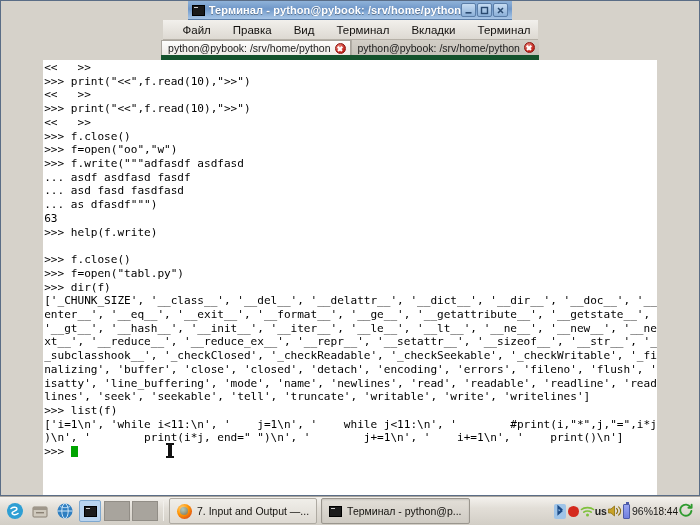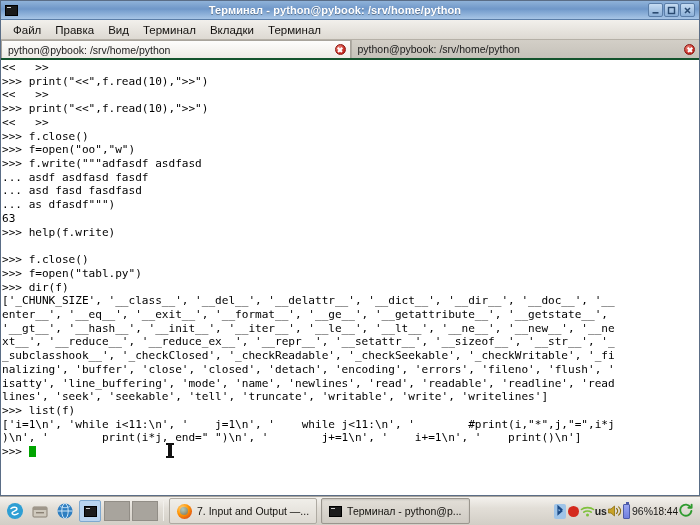--- a/index.html
+++ b/index.html
@@ -16,21 +16,21 @@
     position: absolute; inset: 0;
     background: #6b6b6b;
   }
 
   
   .window {
     position: absolute; left: 0; top: 0;
     width: 700px; height: 496px;
     background: #d6d2ca;
     border: 1px solid #5a6d86;
-    display: flex; flex-direction: column;
+    display: flex; flex-direction: column; align-items: center;
   }
 
   
   .titlebar {
     height: 19px; flex: 0 0 19px;
     background: linear-gradient(to bottom, #8fb2d9 0%, #6f97c8 45%, #7ba2d0 55%, #a7c5e6 100%);
     border-bottom: 1px solid #5b7ea8;
     display: flex; align-items: center;
     padding: 0 2px;
     position: relative;
@@ -70,28 +70,29 @@
     height: 20px; flex: 0 0 20px;
     background: linear-gradient(to bottom, #f2f0ec, #ddd9d2);
     border-bottom: 1px solid #b5b0a7;
     display: flex; align-items: center;
     padding-left: 5px;
   }
   .menu-item {
     font-size: 11.5px; color: #12100e;
     padding: 2px 7px;
     white-space: nowrap;
+    margin-left: 8px;
   }
 
   
   .tabbar {
     height: 20px; flex: 0 0 20px;
     background: #cdc9c1;
     display: flex; align-items: stretch;
-    border-bottom: 2px solid #14532d;
+    border-bottom: 5px solid #14532d;
   }
   .tab {
     flex: 1 1 0;
     display: flex; align-items: center;
     padding: 0 4px 0 6px;
     font-size: 10.5px; color: #1b1b1b;
     position: relative;
     min-width: 0;
   }
   .tab.active {

